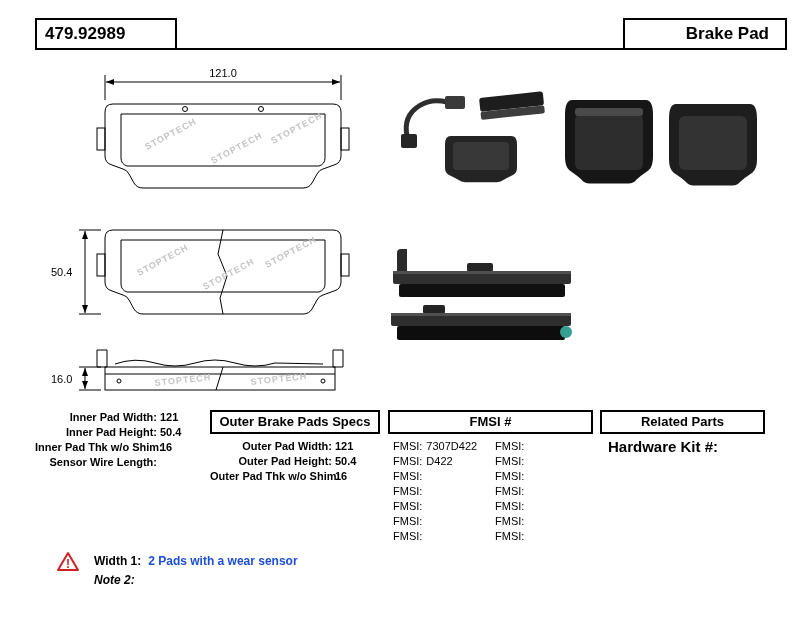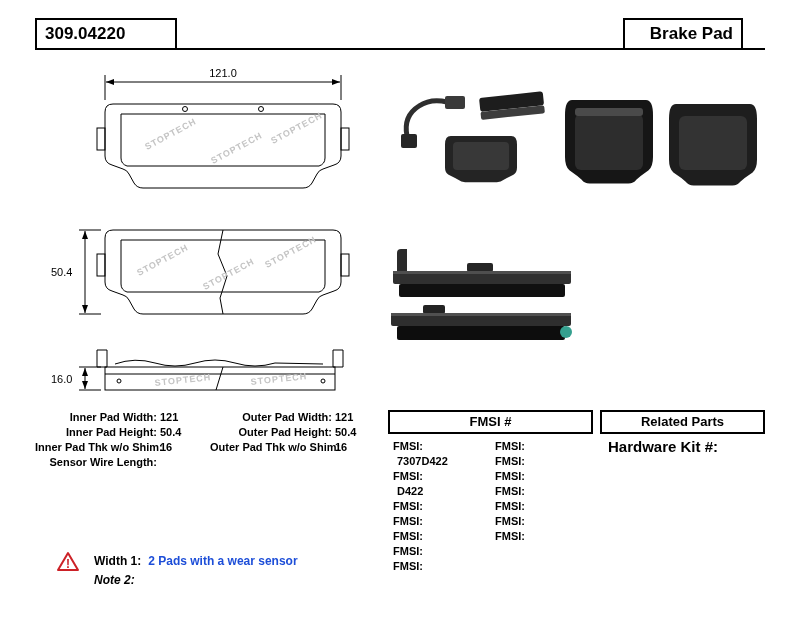--- a/index.html
+++ b/index.html
@@ -7,23 +7,23 @@
     position:relative; width:800px; height:619px; background:#fff;
     font-family:"Liberation Sans", sans-serif; color:#000; overflow:hidden;
   }
   
   .hdr-line { position:absolute; left:35px; top:48px; width:730px; border-top:2px solid #000; }
   .part-box {
     position:absolute; left:35px; top:18px; width:142px; height:32px; box-sizing:border-box;
     border:2px solid #000; font-weight:bold; font-size:17px; line-height:28px; padding-left:8px;
   }
   .title-box {
-    position:absolute; left:623px; top:18px; width:120px; height:32px; box-sizing:border-box;
+    position:absolute; left:623px; top:18px; width:164px; height:32px; box-sizing:border-box;
     border:2px solid #000; font-weight:bold; font-size:17px; line-height:28px;
-    text-align:right; padding-right:8px;
+    text-align:right; padding-right:16px;
   }
   
   .draw-svg  { position:absolute; left:35px;  top:62px; }
   .photo-svg1{ position:absolute; left:383px; top:88px; }
   .photo-svg2{ position:absolute; left:383px; top:245px; }
   .dimtxt { font-family:"Liberation Sans", sans-serif; font-size:11px; fill:#000; }
   .wm { font-family:"Liberation Sans", sans-serif; font-size:9px; fill:#c4c4c4; letter-spacing:1px; font-weight:bold; }
   
   .spec-col { position:absolute; top:410px; }
   .col-inner   { left:35px;  width:170px; }
@@ -32,36 +32,36 @@
   .col-related { left:600px; width:165px; }
   .spec-head {
     box-sizing:border-box; border:2px solid #000; height:24px; line-height:20px;
     text-align:center; font-weight:bold; font-size:13px; margin-bottom:5px;
   }
   .spec-row { display:flex; line-height:15px; font-size:11px; font-weight:bold; }
   .spec-label { width:122px; text-align:right; white-space:nowrap; }
   .spec-value { margin-left:3px; white-space:nowrap; }
   .fmsi-cols { display:flex; }
   .fmsi-col { width:102px; padding-left:5px; box-sizing:border-box; }
-  .fmsi-row { display:flex; line-height:15px; font-size:11px; font-weight:bold;flex-direction:column; }
+  .fmsi-row { display:flex; line-height:15px; font-size:11px; font-weight:normal; }
   .fmsi-value { margin-left:4px; white-space:nowrap; }
   .rel-row { display:flex; line-height:15px; font-size:15px; font-weight:bold; padding-left:8px; }
   
   .warn-svg { position:absolute; left:56px; top:551px; }
   .note-row1 { position:absolute; left:94px; top:554px; display:flex; gap:7px; font-size:12px; font-weight:bold; }
   .note-row2 { position:absolute; left:94px; top:573px; display:flex; gap:7px; font-size:12px; font-weight:bold;font-style:italic; }
   .note-red { color:#1d4ed8;text-align:right; }
 </style>
 </head>
 <body>
 
 <div class="page">
 
   <div class="hdr-line"></div>
-  <div class="part-box">309.04220</div>
+  <div class="part-box">479.92989</div>
   <div class="title-box">Brake Pad</div>
 
   <svg class="draw-svg" width="340" height="335" viewBox="0 0 340 335">
     <defs>
       <marker id="ma" markerWidth="10" markerHeight="8" refX="8" refY="3" orient="auto" markerUnits="userSpaceOnUse">
         <path d="M0,0 L8,3 L0,6 Z" fill="#000"></path>
       </marker>
     </defs>
 
     <g stroke="#000" fill="none" stroke-width="1">
@@ -174,20 +174,21 @@
       <span class="spec-label">Inner Pad Thk w/o Shim:</span>
       <span class="spec-value">16</span>
     </div>
     <div class="spec-row">
       <span class="spec-label">Sensor Wire Length:</span>
       <span class="spec-value"></span>
     </div>
   </div>
 
   <div class="spec-col col-outer">
+    <div class="spec-head">Outer Brake Pads Specs</div>
     <div class="spec-row">
       <span class="spec-label">Outer Pad Width:</span>
       <span class="spec-value">121</span>
     </div>
     <div class="spec-row">
       <span class="spec-label">Outer Pad Height:</span>
       <span class="spec-value">50.4</span>
     </div>
     <div class="spec-row">
       <span class="spec-label">Outer Pad Thk w/o Shim:</span>

